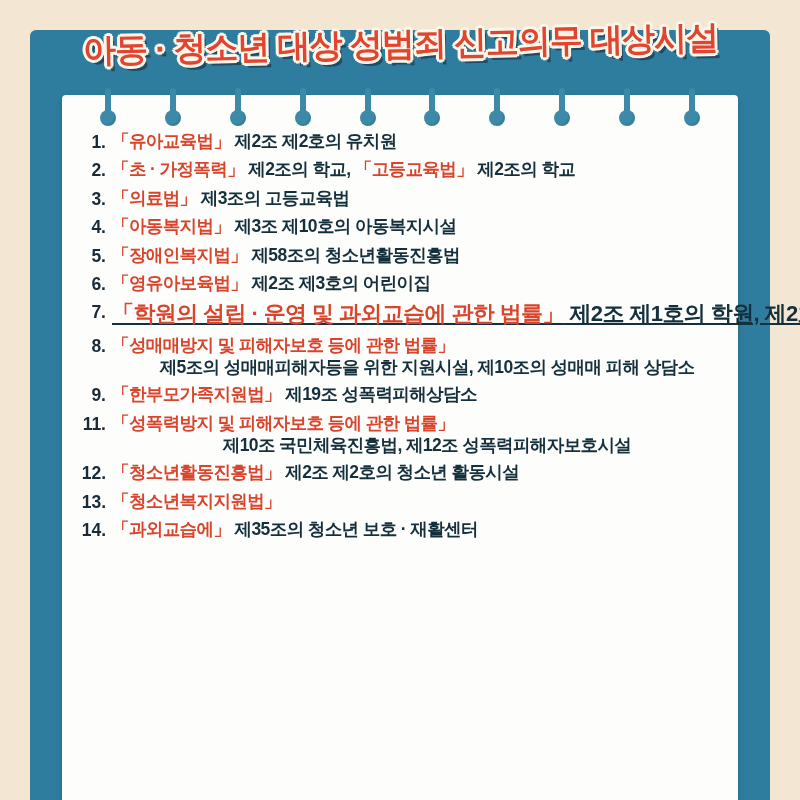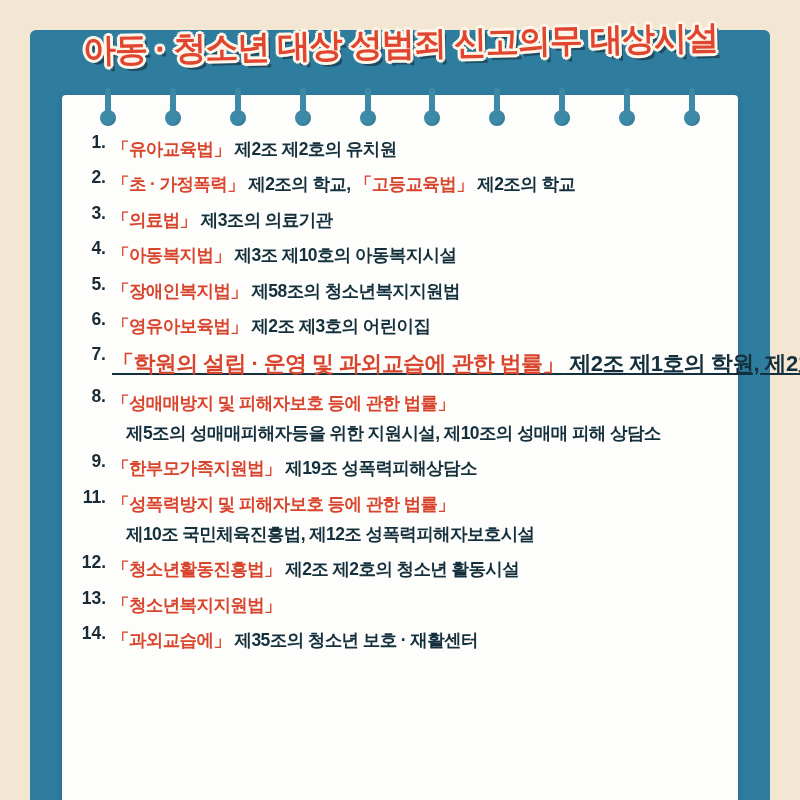--- a/index.html
+++ b/index.html
@@ -152,24 +152,24 @@
     padding-top: 1px;
   }
   .body {
     flex: 1 1 auto;
   }
   .line {
     white-space: nowrap;
     font-weight: bold;
     color: #15303d;
     letter-spacing: -0.6px;
-    margin-top: 8px;
   }
   .line.cont {
     padding-left: 14px;
+    text-align: center;
   }
   .law {
     color: #d8442c;
   }
   .plain {
     color: #15303d;
   }
   .compact {
     font-size: 22px;
     text-decoration: underline;
@@ -240,33 +240,33 @@
       </div>
       <div class="item">
         <div class="num">2.</div>
         <div class="body">
           <div class="line"><span class="law">「초 · 가정폭력」</span><span class="plain"> 제2조의 학교, </span><span class="law">「고등교육법」</span><span class="plain"> 제2조의 학교</span></div>
         </div>
       </div>
       <div class="item">
         <div class="num">3.</div>
         <div class="body">
-          <div class="line"><span class="law">「의료법」</span><span class="plain"> 제3조의 의료기관</span></div>
+          <div class="line"><span class="law">「의료법」</span><span class="plain"> 제3조의 고등교육법</span></div>
         </div>
       </div>
       <div class="item">
         <div class="num">4.</div>
         <div class="body">
           <div class="line"><span class="law">「아동복지법」</span><span class="plain"> 제3조 제10호의 아동복지시설</span></div>
         </div>
       </div>
       <div class="item">
         <div class="num">5.</div>
         <div class="body">
-          <div class="line"><span class="law">「장애인복지법」</span><span class="plain"> 제58조의 청소년복지지원법</span></div>
+          <div class="line"><span class="law">「장애인복지법」</span><span class="plain"> 제58조의 청소년활동진흥법</span></div>
         </div>
       </div>
       <div class="item">
         <div class="num">6.</div>
         <div class="body">
           <div class="line"><span class="law">「영유아보육법」</span><span class="plain"> 제2조 제3호의 어린이집</span></div>
         </div>
       </div>
       <div class="item">
         <div class="num">7.</div>

